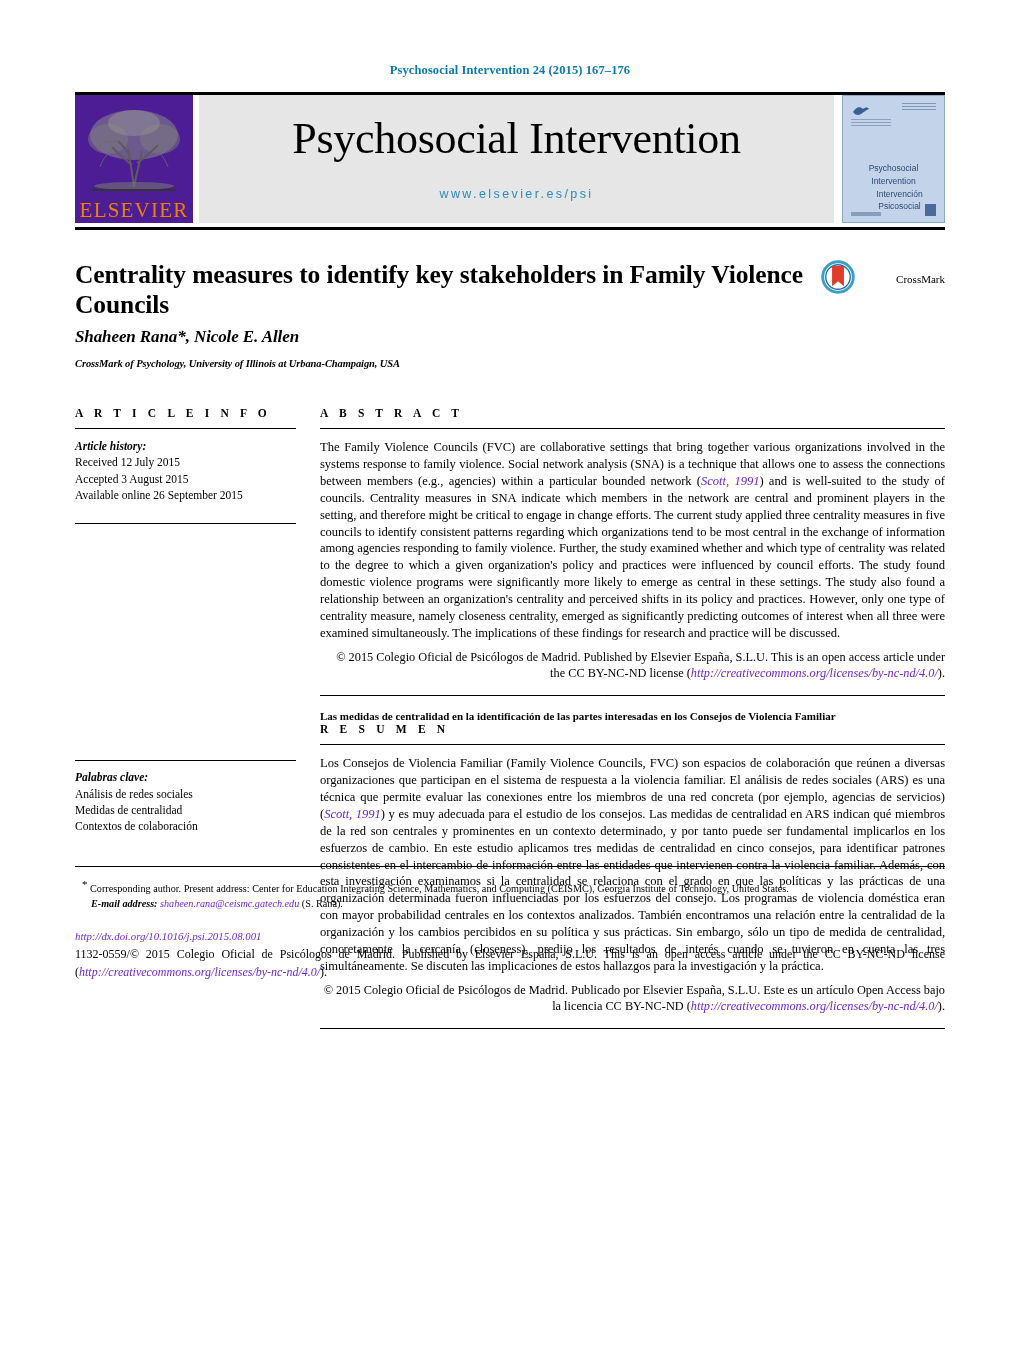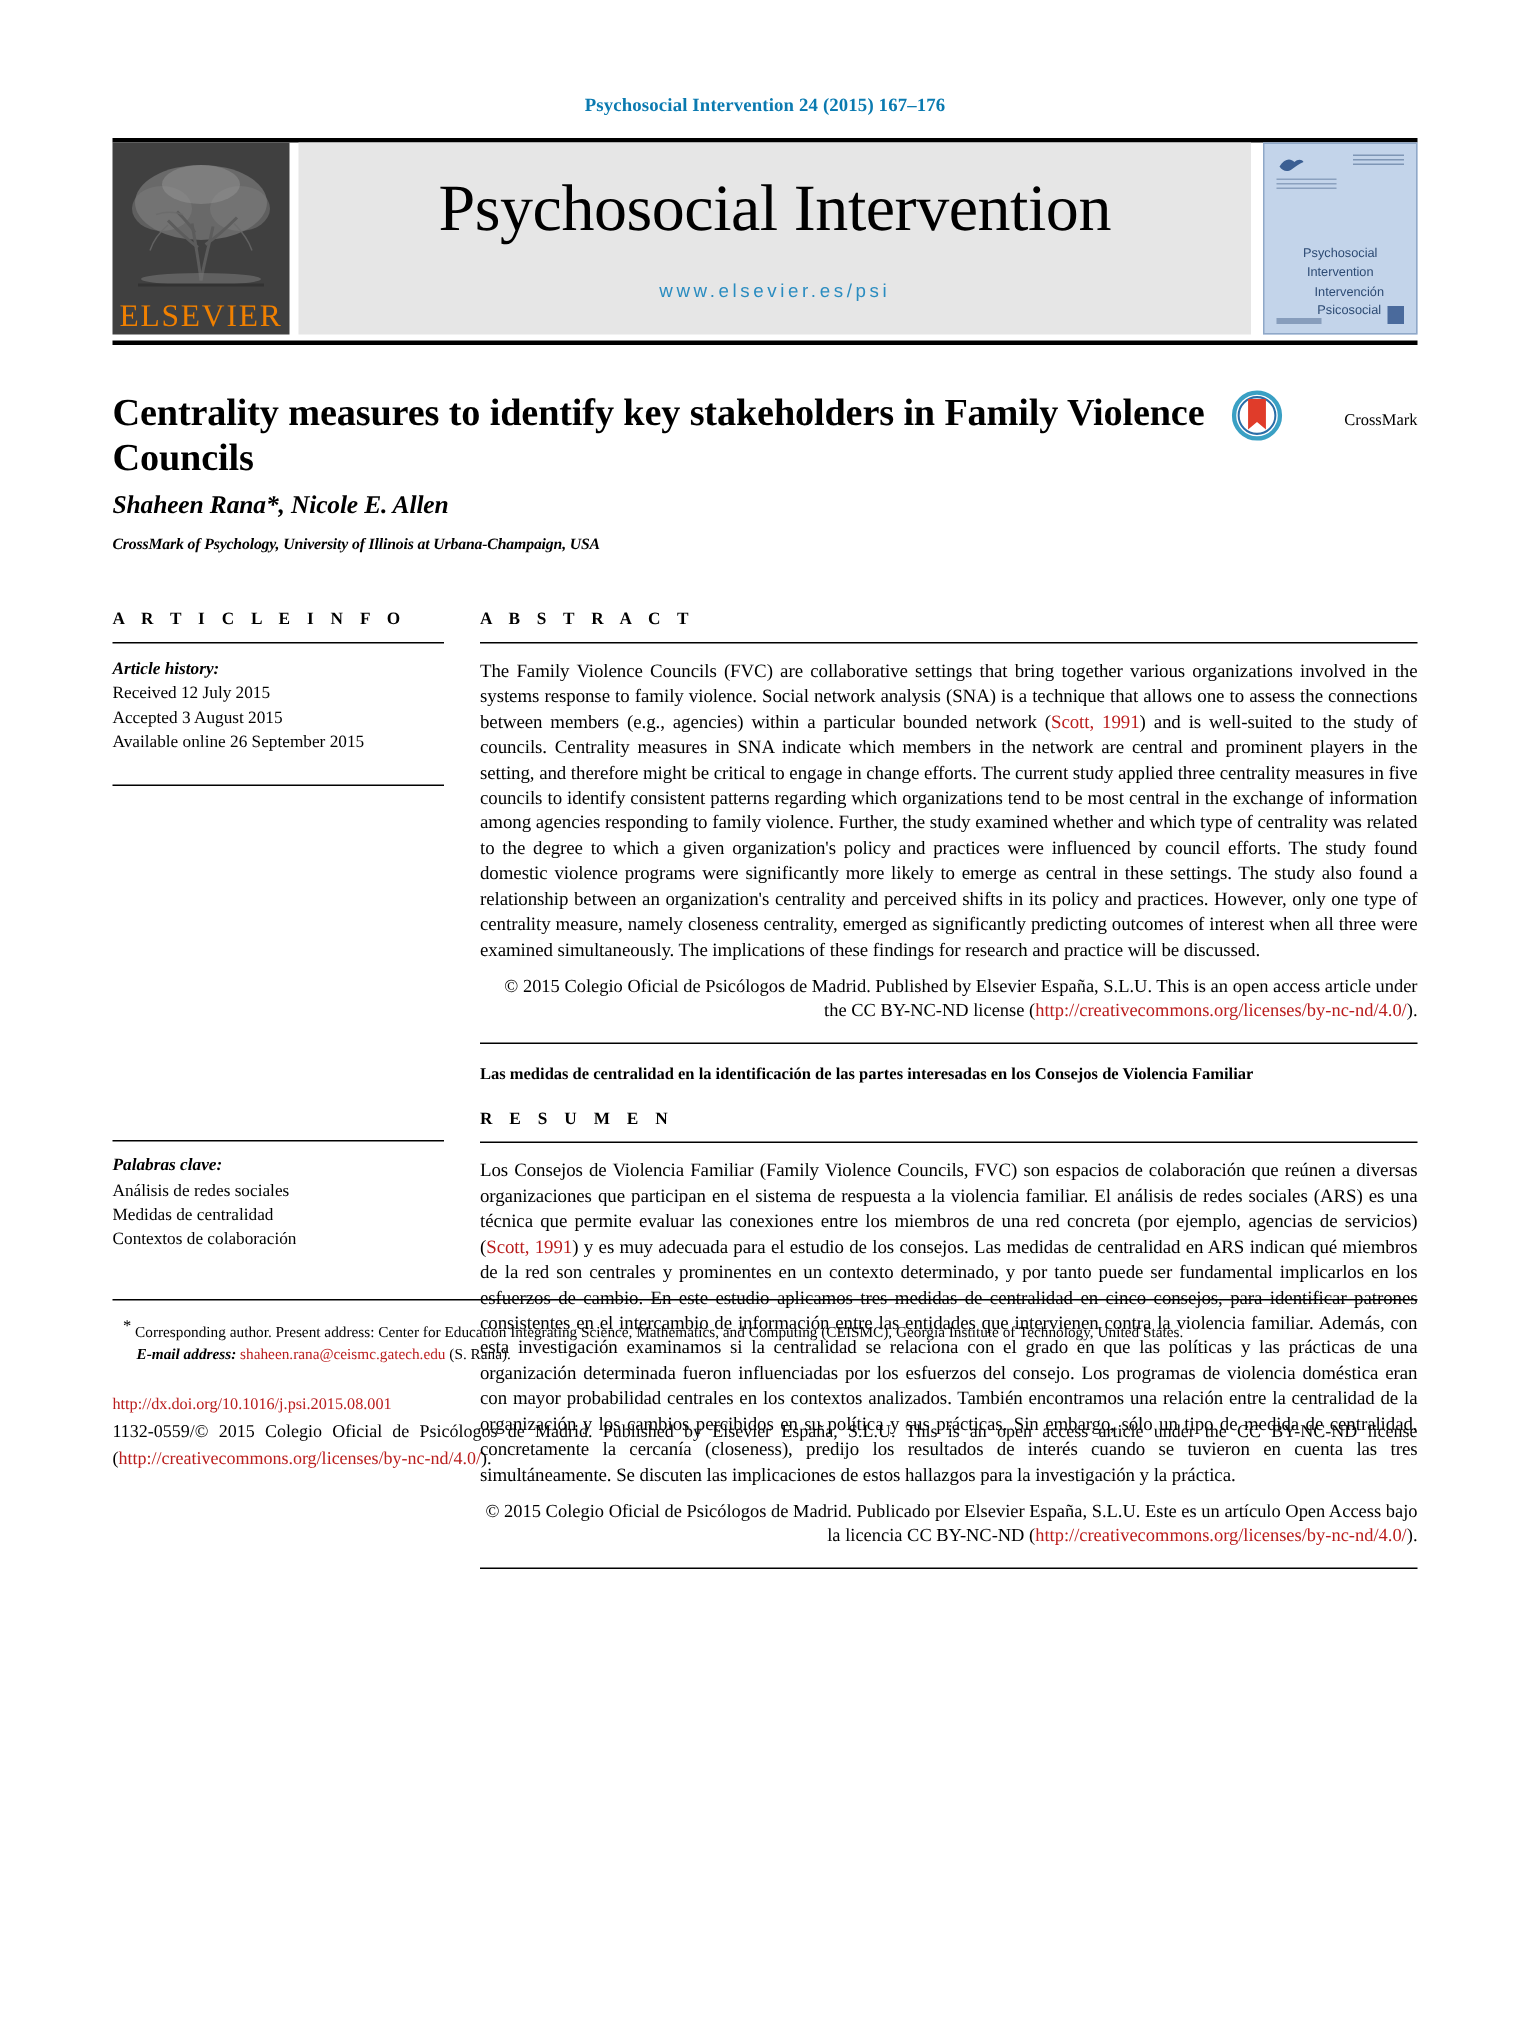--- a/index.html
+++ b/index.html
@@ -50,21 +50,21 @@
     margin-top: 4px;
   }
   .elsevier-logo {
     width: 118px;
     flex: 0 0 118px;
     display: flex;
     flex-direction: column;
     align-items: center;
     justify-content: flex-end;
     padding-bottom: 2px;
-    background: #404040;
+    background: #4c1d95;
   }
   .tree-wrap { width: 104px; height: 96px; }
   .elsevier-word {
     font-family: "Liberation Serif", serif;
     color: #f08000;
     font-size: 21px;
     letter-spacing: 1.2px;
     line-height: 1;
     margin-top: -1px;
   }
@@ -225,42 +225,43 @@
   .kw-rule { border-top: 1.6px solid #000; margin-bottom: 8px; }
 
   .abstract-body {
     margin-top: 10px;
     font-size: 12.6px;
     line-height: 1.34;
     text-align: justify;
     letter-spacing: -0.05px;
   }
   .abstract-body a, .lnk {
-    color: #b91c1c;
+    color: #6d28d9;
     text-decoration: none;
+    font-style: italic;
   }
   .copyright {
     margin-top: 7px;
     font-size: 12.3px;
     line-height: 1.34;
     text-align: right;
   }
 
   .rule-after-abstract {
     border-top: 1.6px solid #000;
     margin-top: 13px;
   }
 
   .es-title {
     margin-top: 14px;
     font-weight: bold;
     font-size: 11px;
     line-height: 1.25;
   }
-  .es-head { margin-top: 17px; }
+  .es-head { }
 
   .footer-zone {
     position: absolute;
     left: 75px;
     right: 75px;
     bottom: 64px;
   }
   .foot-rule {
     border-top: 1.2px solid #000;
     width: 100%;

